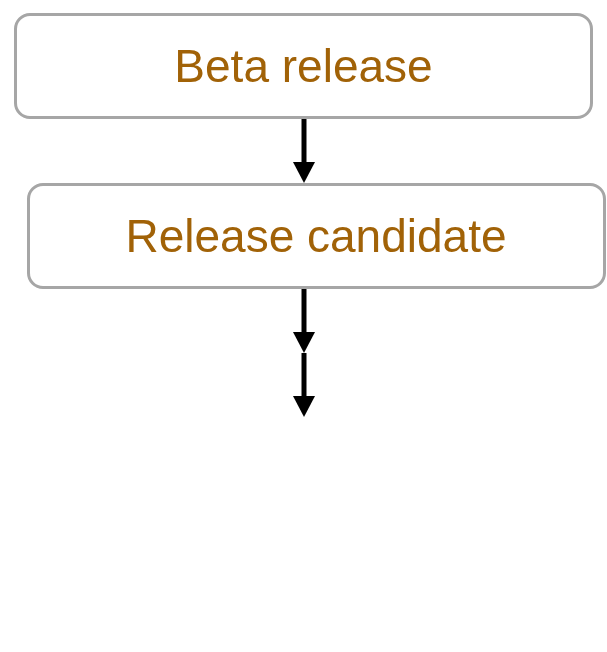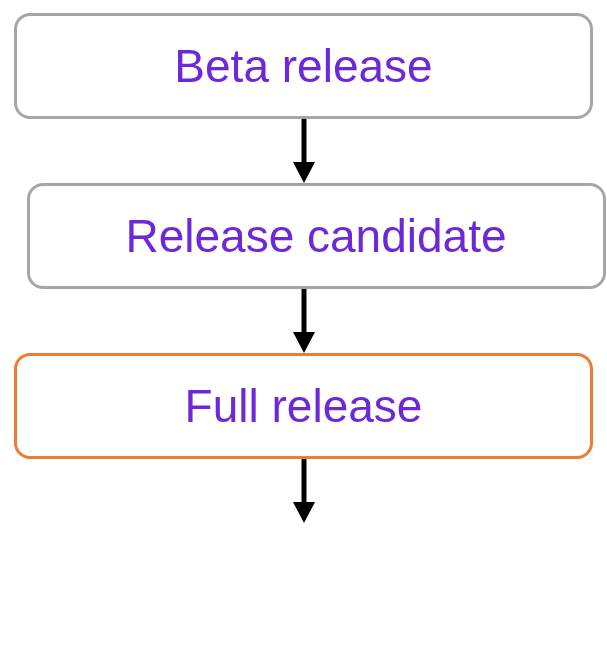--- a/index.html
+++ b/index.html
@@ -26,21 +26,21 @@
     border: 3px solid #A6A6A6;
     border-radius: 16px;
     background: #ffffff;
     display: flex;
     align-items: center;
     justify-content: center;
     flex: 0 0 auto;
   }
   .node-label {
     font-size: 46px;
-    color: #6d28d9;
+    color: #a16207;
     line-height: 1;
     white-space: nowrap;
     letter-spacing: 0px;
   }
   .arrow {
     height: 64px;
     flex: 0 0 auto;
     display: flex;
     align-items: center;
     justify-content: center;
@@ -70,23 +70,20 @@
     <span class="node-label">Release candidate</span>
   </div>
 
   <div class="arrow" style="color: rgb(0, 0, 0);">
     <svg width="24" height="64" viewBox="0 0 24 64" aria-hidden="true">
       <line x1="12" y1="0" x2="12" y2="45" stroke="currentColor" stroke-width="5"></line>
       <polygon points="1,43 23,43 12,64" fill="currentColor"></polygon>
     </svg>
   </div>
 
-  <div class="node" style="border-color: rgb(237, 125, 49);">
-    <span class="node-label">Full release</span>
-  </div>
 
   <div class="arrow" style="color: rgb(0, 0, 0);">
     <svg width="24" height="64" viewBox="0 0 24 64" aria-hidden="true">
       <line x1="12" y1="0" x2="12" y2="45" stroke="currentColor" stroke-width="5"></line>
       <polygon points="1,43 23,43 12,64" fill="currentColor"></polygon>
     </svg>
   </div>
 
 
 </div>

